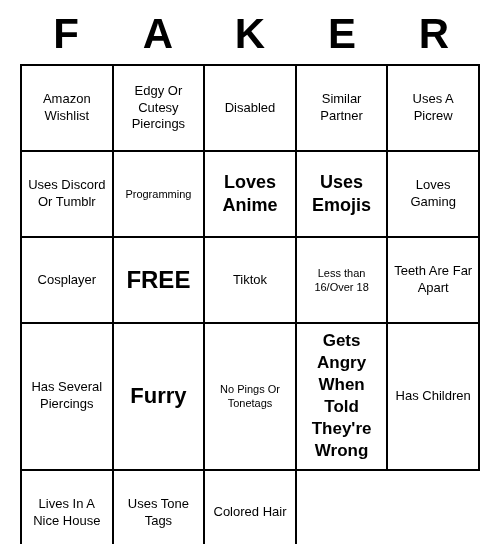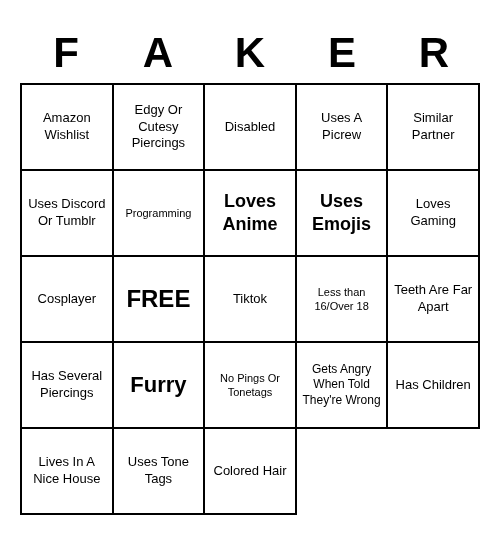--- a/index.html
+++ b/index.html
@@ -61,34 +61,34 @@
     <span>F</span>
     <span>A</span>
     <span>K</span>
     <span>E</span>
     <span>R</span>
   </div>
   <div class="bingo-grid">
   <div class="bingo-cell">Amazon Wishlist</div>
       <div class="bingo-cell">Edgy Or Cutesy Piercings</div>
       <div class="bingo-cell">Disabled</div>
+      <div class="bingo-cell">Similar Partner</div>
       <div class="bingo-cell">Uses A Picrew</div>
-      <div class="bingo-cell">Similar Partner</div>
       <div class="bingo-cell">Uses Discord Or Tumblr</div>
       <div class="bingo-cell" style="font-size: 11px;">Programming</div>
       <div class="bingo-cell" style="font-size: 18px; font-weight: bold;">Loves Anime</div>
       <div class="bingo-cell" style="font-size: 18px; font-weight: bold;">Uses Emojis</div>
       <div class="bingo-cell">Loves Gaming</div>
       <div class="bingo-cell">Cosplayer</div>
       <div class="bingo-cell free" style="font-size: 24px; font-weight: bold;">FREE</div>
       <div class="bingo-cell">Tiktok</div>
       <div class="bingo-cell" style="font-size: 11px;">Less than 16/Over 18</div>
       <div class="bingo-cell">Teeth Are Far Apart</div>
       <div class="bingo-cell">Has Several Piercings</div>
       <div class="bingo-cell" style="font-size: 22px; font-weight: bold;">Furry</div>
       <div class="bingo-cell" style="font-size: 11px;">No Pings Or Tonetags</div>
-      <div class="bingo-cell" style="font-size: 12px;">Gets Angry When Told They're Wrong</div>
+      <div class="bingo-cell" style="font-size: 17px; font-weight: bold;">Gets Angry When Told They're Wrong</div>
       <div class="bingo-cell">Has Children</div>
       <div class="bingo-cell">Lives In A Nice House</div>
       <div class="bingo-cell">Uses Tone Tags</div>
       <div class="bingo-cell">Colored Hair</div>
     </div>
 </div>
 
 </body></html>

